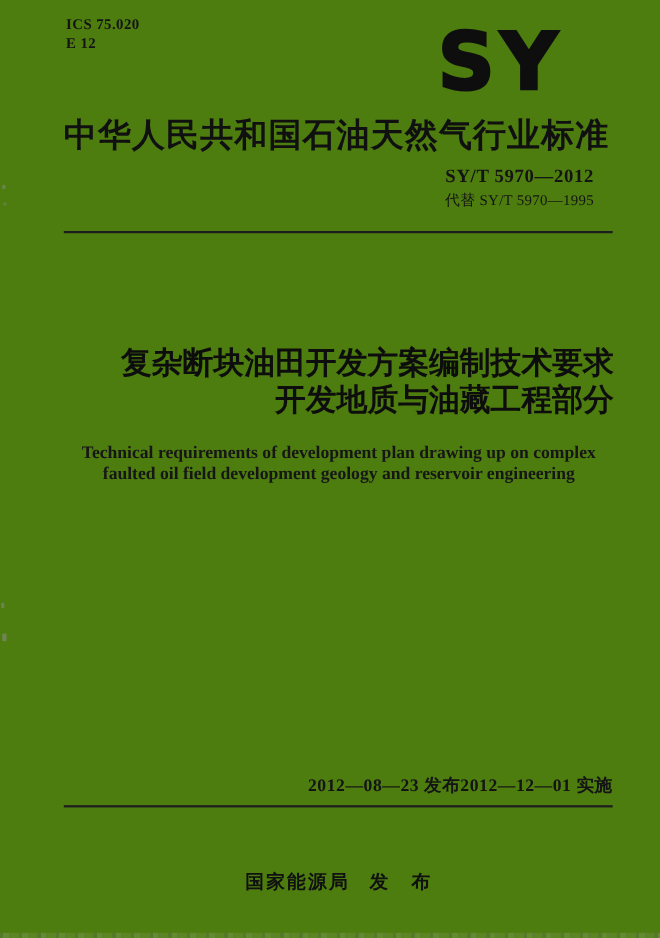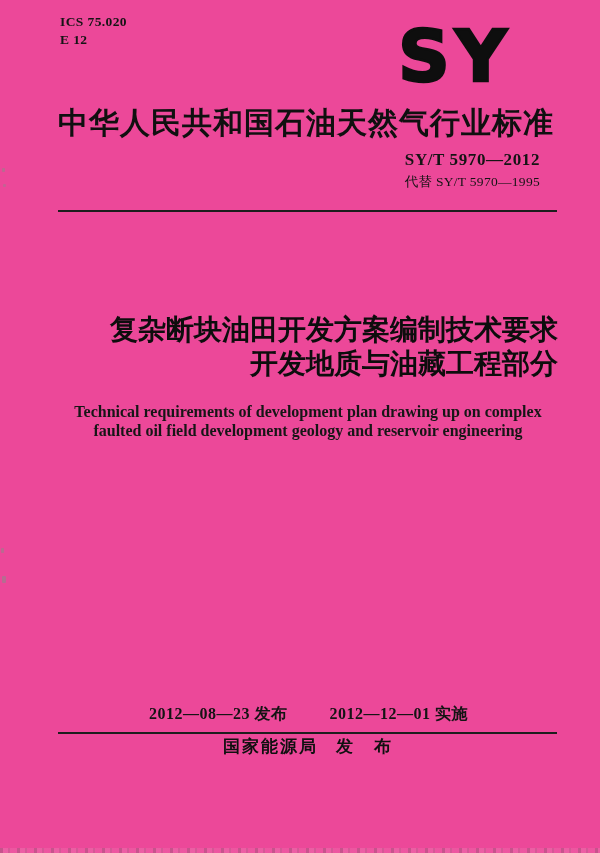--- a/index.html
+++ b/index.html
@@ -1,20 +1,20 @@
 <!DOCTYPE html>
 <html><head>
 <meta charset="utf-8">
 <style>
   html,body{margin:0;padding:0;background:#e9e9e9;}
   .page{
     position:relative;
     width:600px;height:853px;
     margin:0 auto;
-    background:#ec4899;
+    background:#4d7c0f;
     overflow:hidden;
     color:#141414;
     font-family:"Liberation Sans",sans-serif;
     text-decoration:underline;
   }
   
   .ics-block{
     position:absolute;left:60px;top:13px;
     font-family:"Liberation Serif",serif;
     font-weight:bold;font-size:13.5px;line-height:18px;
@@ -55,29 +55,28 @@
   }
   
   .title-en{
     position:absolute;left:58px;top:402px;width:500px;
     text-align:center;font-family:"Liberation Serif",serif;
     font-weight:bold;font-size:16px;line-height:19px;color:#161616;
   }
   
   .dates-row{
     position:absolute;left:60px;top:704px;width:497px;
-    display:flex;justify-content:center;
+    display:flex;justify-content:flex-end;
     font-family:"Liberation Serif",serif;
     font-weight:bold;font-size:16px;letter-spacing:.5px;
     white-space:nowrap;
-    gap:42px;
   }
   
   .publisher{
-    position:absolute;left:58px;top:735px;width:500px;
+    position:absolute;left:58px;top:790px;width:500px;
     text-align:center;font-weight:bold;font-size:17px;
     letter-spacing:2px;white-space:nowrap;color:#101010;
   }
   .publisher .action{margin-left:18px;}
   
   .speck{position:absolute;background:#8a8a8a;border-radius:1px;}
   .speck.s1{left:2px;top:168px;width:3px;height:4px;opacity:.5;}
   .speck.s2{left:3px;top:184px;width:3px;height:3px;opacity:.4;}
   .speck.s3{left:1px;top:548px;width:3px;height:5px;opacity:.5;}
   .speck.s4{left:2px;top:576px;width:4px;height:7px;opacity:.55;}

